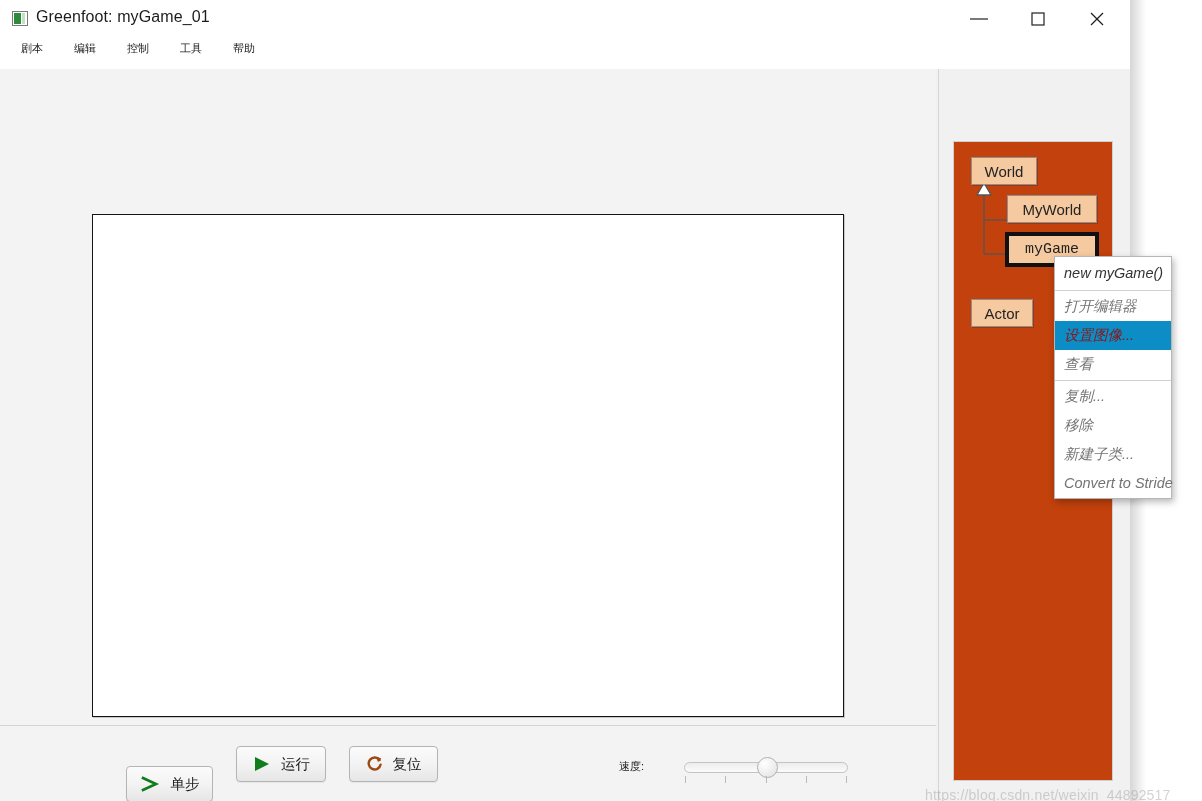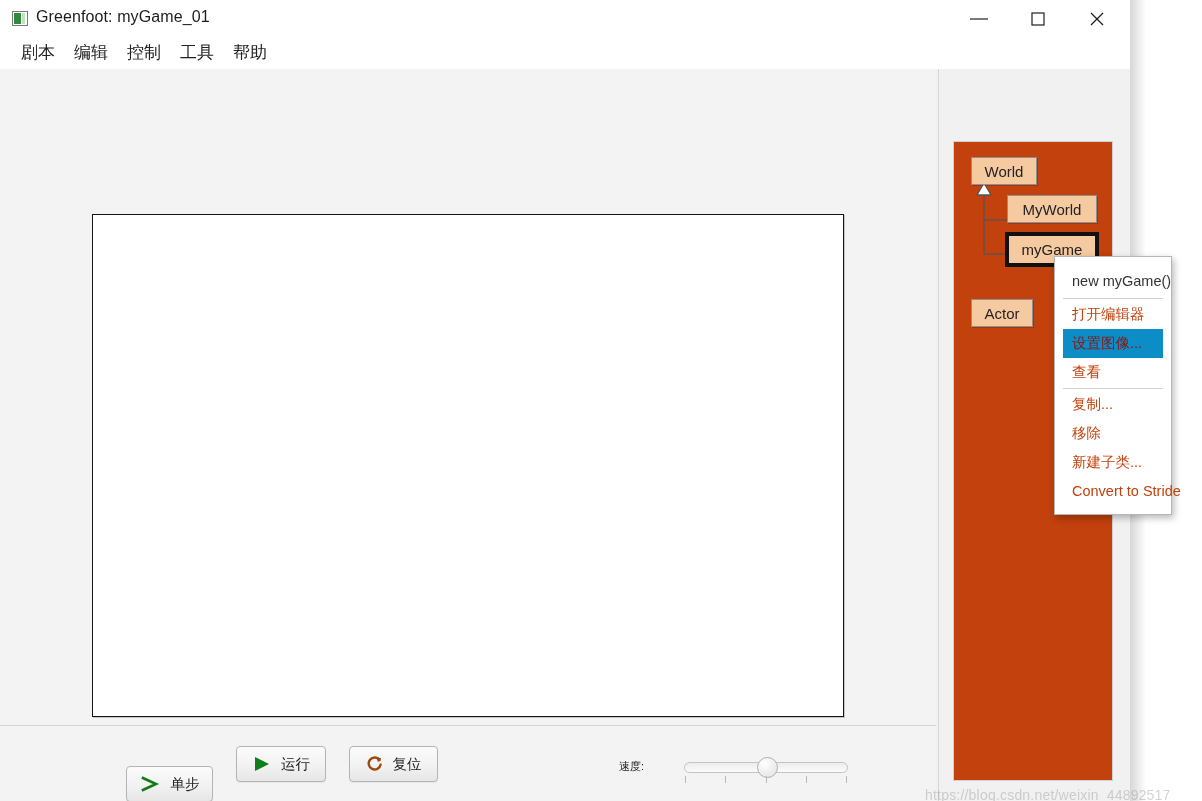--- a/index.html
+++ b/index.html
@@ -96,21 +96,21 @@
     position: absolute;
     left: 0; top: 37px;
     width: 1130px; height: 32px;
     background: #ffffff;
   }
   .menu-item {
     position: absolute;
     top: 2px;
     height: 24px;
     padding: 2px 7px;
-    font-size: 17px;
+    font-size: 11px;
     color: #222222;
     white-space: nowrap;
     cursor: default;
   }
 
   
   .world-region {
     position: absolute;
     left: 0; top: 69px;
     width: 936px; height: 657px;
@@ -244,46 +244,48 @@
     justify-content: center;
     font-size: 15px;
     color: #232323;
     cursor: default;
     box-shadow: 1px 1px 0 rgba(0,0,0,0.16);
     white-space: nowrap;
   }
   .class-box.selected {
     border: 4px solid #111111;
     box-shadow: none;
+    font-family: Liberation Mono, monospace;
   }
   .uml-svg {
     position: absolute;
     left: 0; top: 0;
     width: 160px; height: 640px;
     pointer-events: none;
   }
 
   
   .context-menu {
     position: absolute;
     left: 1054px; top: 256px;
     width: 118px;
     background: #ffffff;
     border: 1px solid #b6b6b6;
     box-sizing: border-box;
     box-shadow: 2px 3px 7px rgba(0,0,0,0.28);
-    padding: 8px;
+    padding: 0;
     z-index: 50;
+    font-style: italic;
   }
   .ctx-item {
     height: 29px;
     line-height: 29px;
     padding-left: 9px;
     font-size: 14.5px;
-    color: #c2410c;
+    color: #737373;
     white-space: nowrap;
     cursor: default;
   }
   .ctx-item.plain { color: #333333; height: 32px; line-height: 32px; }
   .ctx-item.highlighted { background: #0d8dc6; color: #8a1616; }
   .ctx-sep {
     height: 1px;
     background: #d2d2d2;
     margin: 1px 0;
   }

